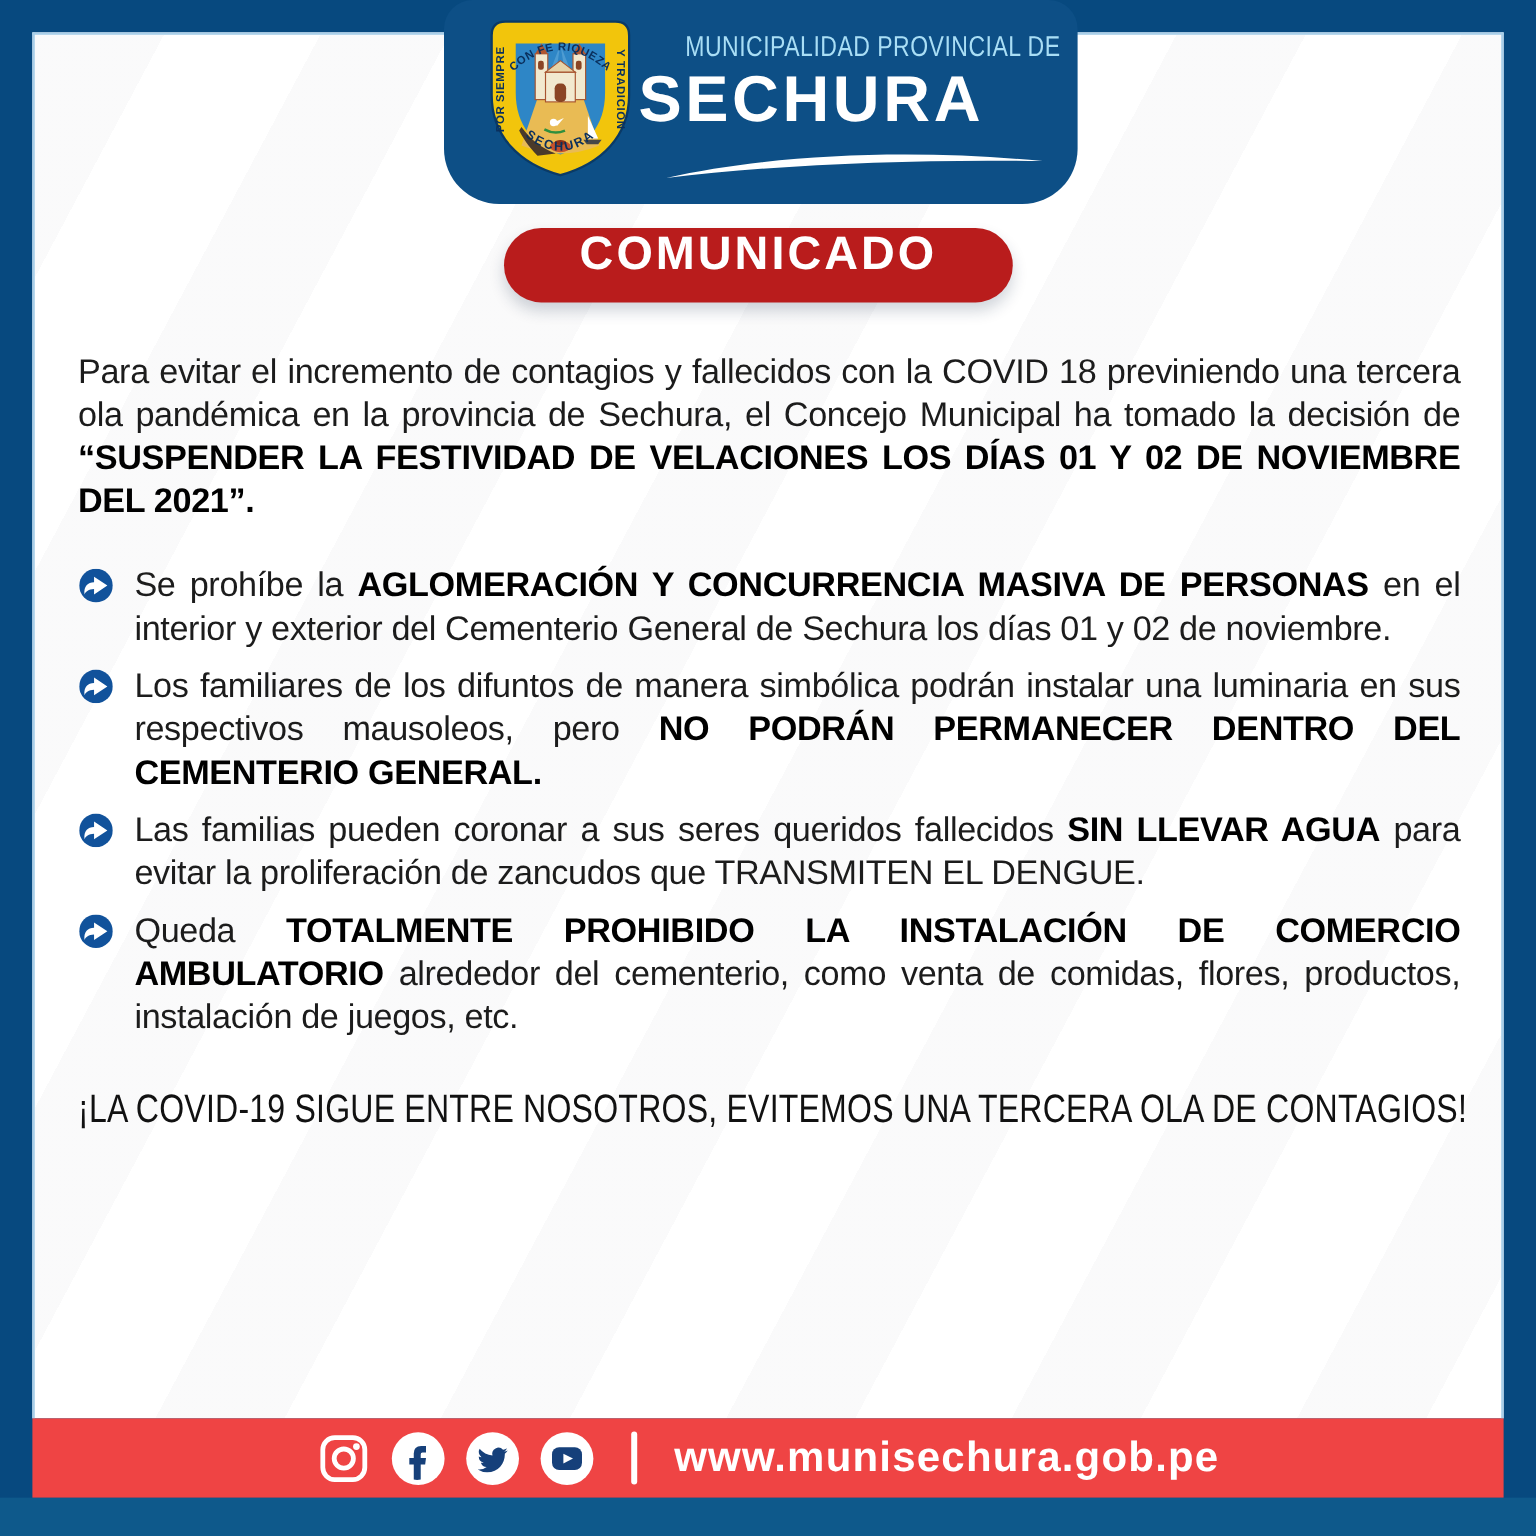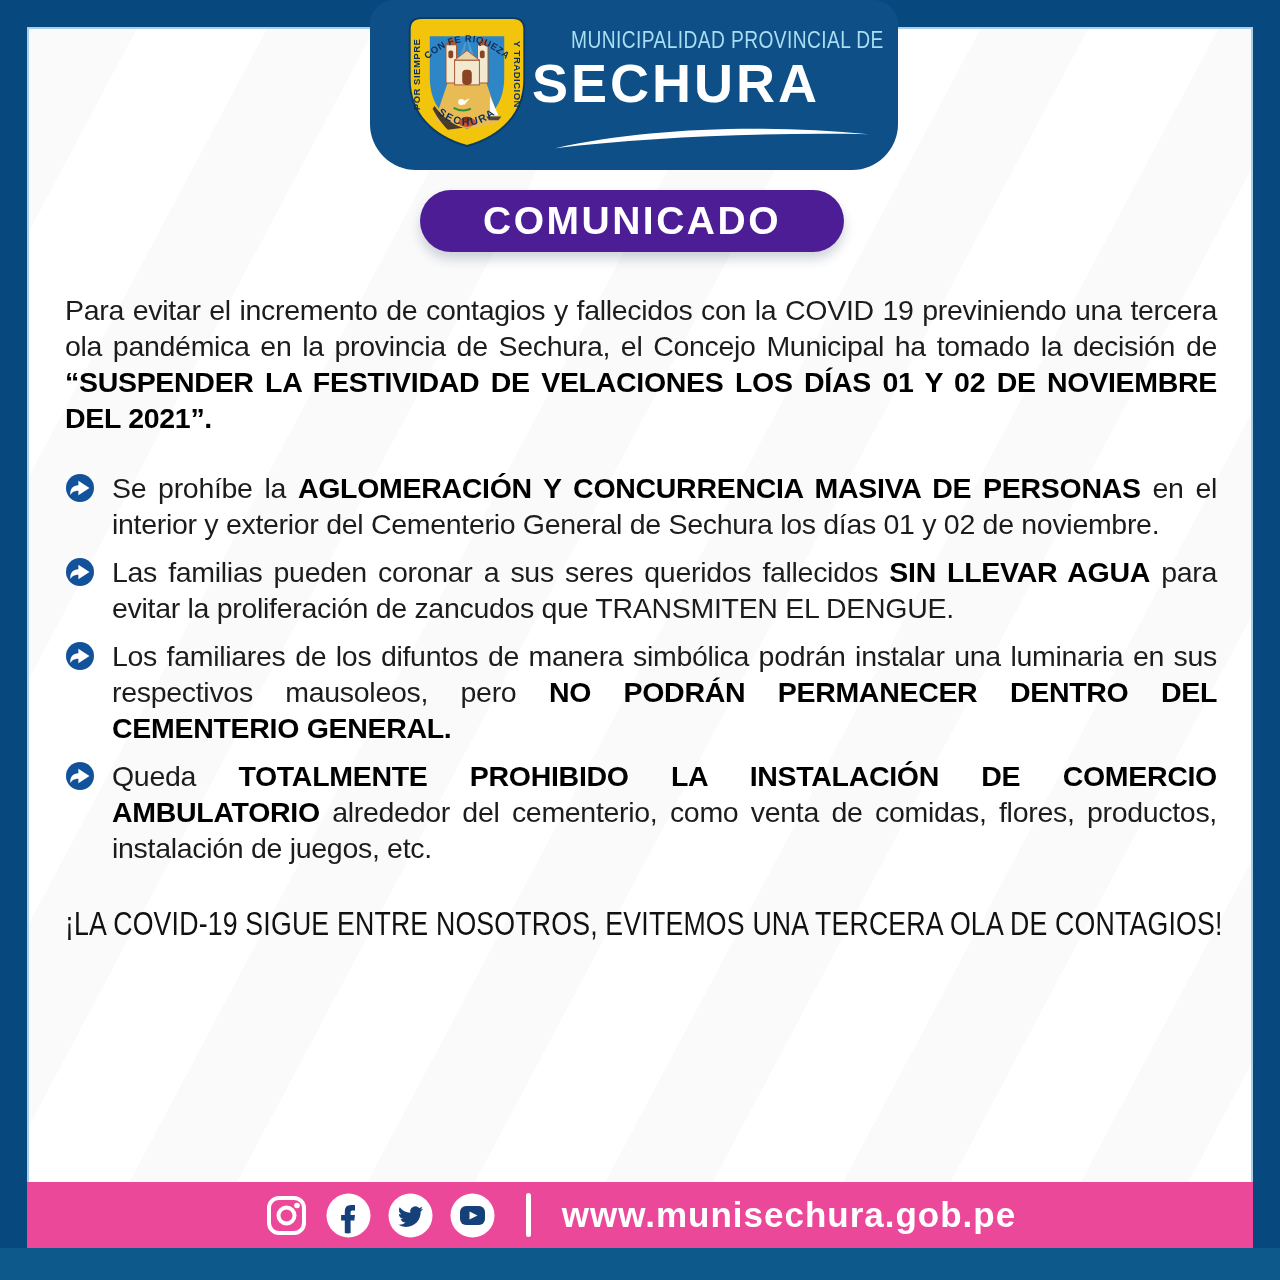--- a/index.html
+++ b/index.html
@@ -35,22 +35,22 @@
     display:inline-block; transform:scaleX(.8); transform-origin:center;
   }
   .org-name {
     color:#ffffff; font-size:54px; font-weight:700; letter-spacing:3px; line-height:58px; white-space:nowrap;
   }
   .swoosh { position:absolute; left:172px; top:124px; width:340px; height:28px; }
 
   
   .badge {
     position:absolute; left:420px; top:190px; width:424px; height:62px; z-index:3;
-    background:#4c1d95; border-radius:31px;
-    display:flex; align-items:center; justify-content:center;
+    background:#b91c1c; border-radius:31px;
+    display:flex; align-items:flex-start; justify-content:center;
     box-shadow:0 7px 12px rgba(20,40,70,0.20);
   }
   .badge span { color:#fff; font-size:39px; font-weight:700; letter-spacing:2.5px; }
 
   
   .body-copy { position:absolute; left:65px; right:63px; top:292px; z-index:2; color:#1c1c1c; }
   .para { font-size:28.5px; line-height:36px; text-align:justify; letter-spacing:-.3px; }
   .para .b, .bullet-text .b { font-weight:700; color:#000; }
   .intro { margin-bottom:34px; }
   .por-lo-tanto { font-size:28.5px; line-height:36px; margin-bottom:3px; }
@@ -61,21 +61,21 @@
   .closing { margin-top:0; }
   .shout {
     margin-top:27px; font-size:33px; font-weight:400; color:#111;
     white-space:nowrap; display:inline-block; transform:scaleX(.81); transform-origin:left center;
     letter-spacing:.2px;
   }
 
   
   .footer-bar {
     position:absolute; left:27px; right:27px; top:1182px; height:66px;
-    background:#ec4899; display:flex; align-items:center; justify-content:center; gap:17px; z-index:2;
+    background:#ef4444; display:flex; align-items:center; justify-content:center; gap:17px; z-index:2;
   }
   .social { width:45px; height:45px; display:block; }
   .footer-divider { width:5px; height:44px; background:#fff; border-radius:3px; margin:0 14px; }
   .site-url { color:#fff; font-size:35px; font-weight:700; letter-spacing:1px; }
 </style>
 </head>
 <body>
 
 <div class="canvas">
 
@@ -122,50 +122,50 @@
     <svg class="swoosh" viewBox="0 0 340 30">
       <path d="M2 26 C100 4 225 0 338 11 C225 9 100 14 2 26 Z" fill="#ffffff"></path>
     </svg>
   </div>
 
   <div class="badge">
     <span>COMUNICADO</span>
   </div>
 
   <div class="body-copy">
-    <p class="para intro"><span>Para evitar el incremento de contagios y fallecidos con la COVID 19 previniendo una tercera ola pandémica en la provincia de Sechura, el Concejo Municipal ha tomado la decisión de </span><span class="b">“SUSPENDER LA FESTIVIDAD DE VELACIONES LOS DÍAS 01 Y 02 DE NOVIEMBRE DEL 2021”.</span></p>
+    <p class="para intro"><span>Para evitar el incremento de contagios y fallecidos con la COVID 18 previniendo una tercera ola pandémica en la provincia de Sechura, el Concejo Municipal ha tomado la decisión de </span><span class="b">“SUSPENDER LA FESTIVIDAD DE VELACIONES LOS DÍAS 01 Y 02 DE NOVIEMBRE DEL 2021”.</span></p>
     <div>
   <div class="bullet">
     <span class="bullet-icon">
       <svg viewBox="0 0 26 26">
         <circle cx="13" cy="13" r="13" fill="#11529b"></circle>
         <path d="M11.5 6.2 L21.8 13 L11.5 19.8 V15.6 C7.2 15.7 5.2 17.5 4.1 19.8 C3.4 13.3 6.7 10.6 11.5 10.4 Z" fill="#ffffff"></path>
       </svg>
     </span>
     <span class="bullet-text"><span>Se prohíbe la </span><span class="b">AGLOMERACIÓN Y CONCURRENCIA MASIVA  DE PERSONAS</span><span> en el interior y exterior del Cementerio General de Sechura los días 01 y 02 de noviembre.</span></span>
   </div>
 
   <div class="bullet">
     <span class="bullet-icon">
       <svg viewBox="0 0 26 26">
         <circle cx="13" cy="13" r="13" fill="#11529b"></circle>
         <path d="M11.5 6.2 L21.8 13 L11.5 19.8 V15.6 C7.2 15.7 5.2 17.5 4.1 19.8 C3.4 13.3 6.7 10.6 11.5 10.4 Z" fill="#ffffff"></path>
       </svg>
     </span>
+    <span class="bullet-text"><span>Los familiares de los difuntos de manera simbólica podrán instalar una luminaria en sus respectivos mausoleos, pero </span><span class="b">NO PODRÁN PERMANECER DENTRO DEL CEMENTERIO GENERAL.</span></span>
+  </div>
+
+  <div class="bullet">
+    <span class="bullet-icon">
+      <svg viewBox="0 0 26 26">
+        <circle cx="13" cy="13" r="13" fill="#11529b"></circle>
+        <path d="M11.5 6.2 L21.8 13 L11.5 19.8 V15.6 C7.2 15.7 5.2 17.5 4.1 19.8 C3.4 13.3 6.7 10.6 11.5 10.4 Z" fill="#ffffff"></path>
+      </svg>
+    </span>
     <span class="bullet-text"><span>Las familias pueden coronar a sus seres queridos fallecidos </span><span class="b">SIN LLEVAR AGUA</span><span> para evitar la proliferación de zancudos que TRANSMITEN EL DENGUE.</span></span>
-  </div>
-
-  <div class="bullet">
-    <span class="bullet-icon">
-      <svg viewBox="0 0 26 26">
-        <circle cx="13" cy="13" r="13" fill="#11529b"></circle>
-        <path d="M11.5 6.2 L21.8 13 L11.5 19.8 V15.6 C7.2 15.7 5.2 17.5 4.1 19.8 C3.4 13.3 6.7 10.6 11.5 10.4 Z" fill="#ffffff"></path>
-      </svg>
-    </span>
-    <span class="bullet-text"><span>Los familiares de los difuntos de manera simbólica podrán instalar una luminaria en sus respectivos mausoleos, pero </span><span class="b">NO PODRÁN PERMANECER DENTRO DEL CEMENTERIO GENERAL.</span></span>
   </div>
 
 
   <div class="bullet">
     <span class="bullet-icon">
       <svg viewBox="0 0 26 26">
         <circle cx="13" cy="13" r="13" fill="#11529b"></circle>
         <path d="M11.5 6.2 L21.8 13 L11.5 19.8 V15.6 C7.2 15.7 5.2 17.5 4.1 19.8 C3.4 13.3 6.7 10.6 11.5 10.4 Z" fill="#ffffff"></path>
       </svg>
     </span>

